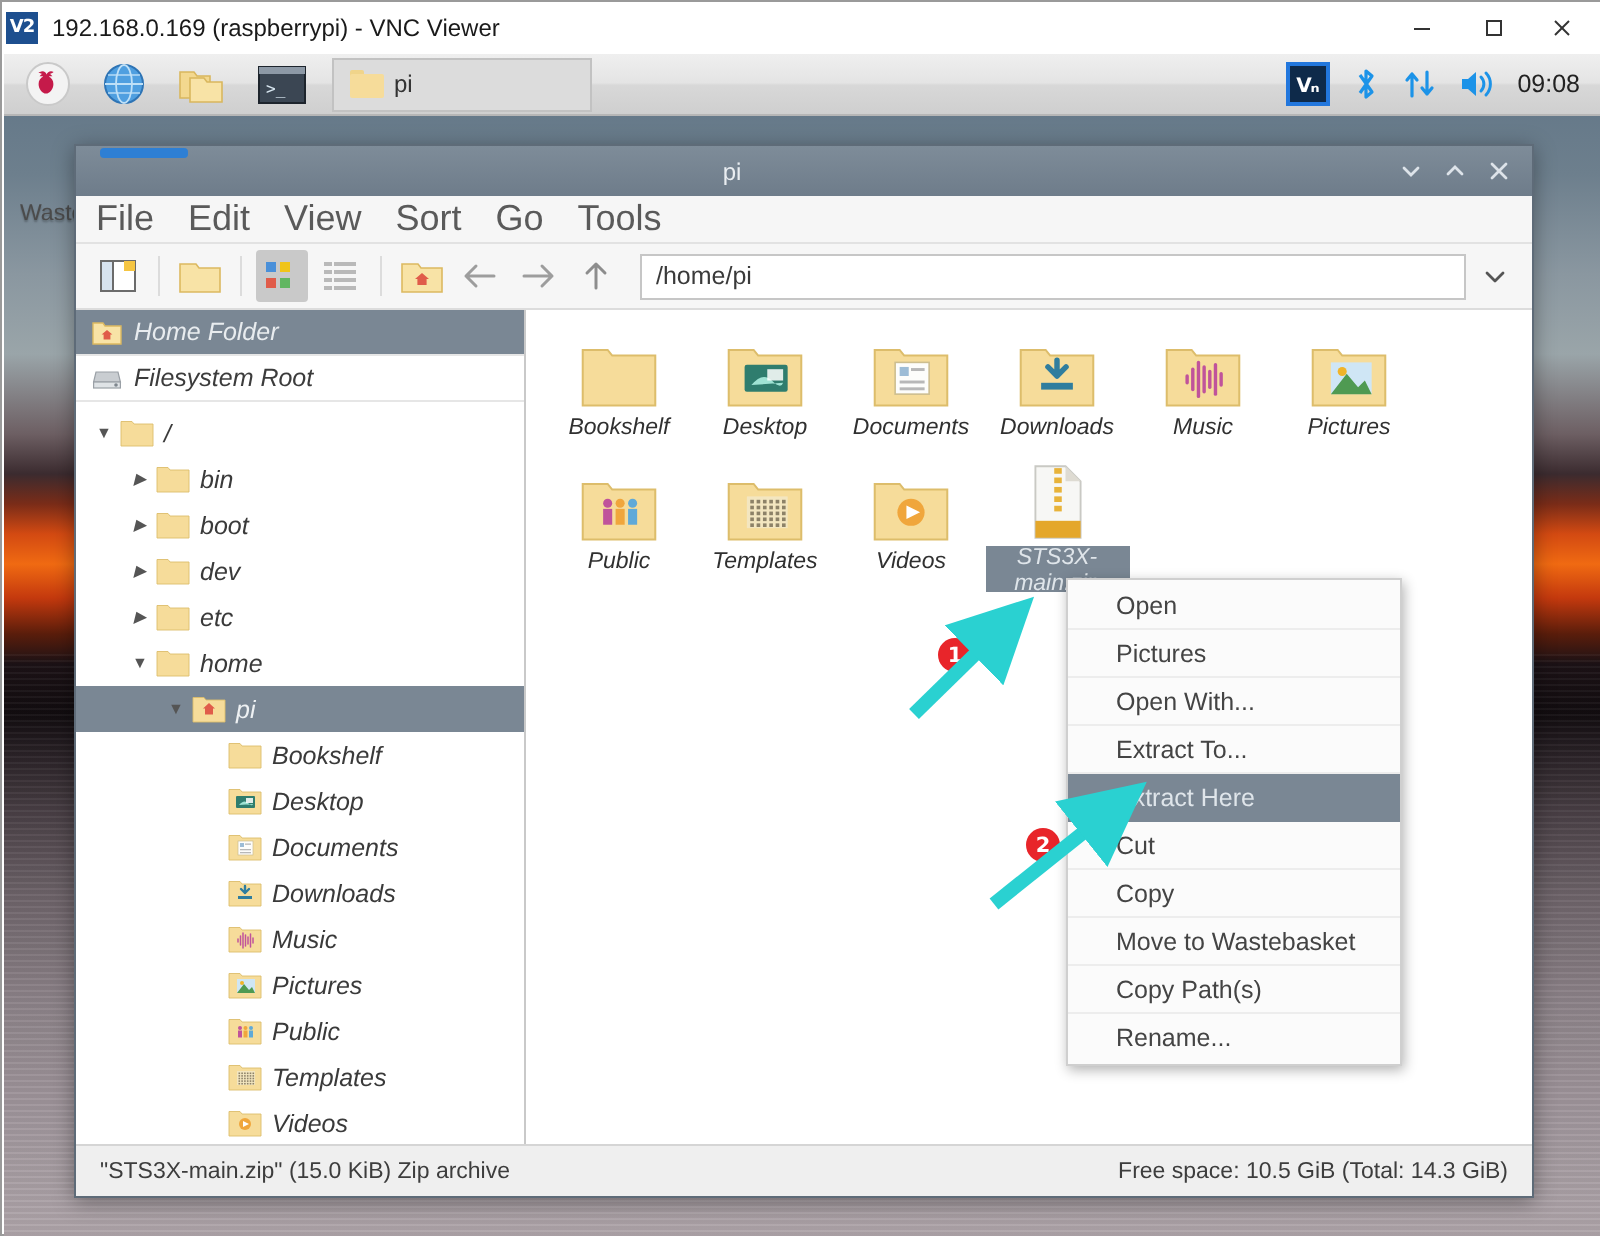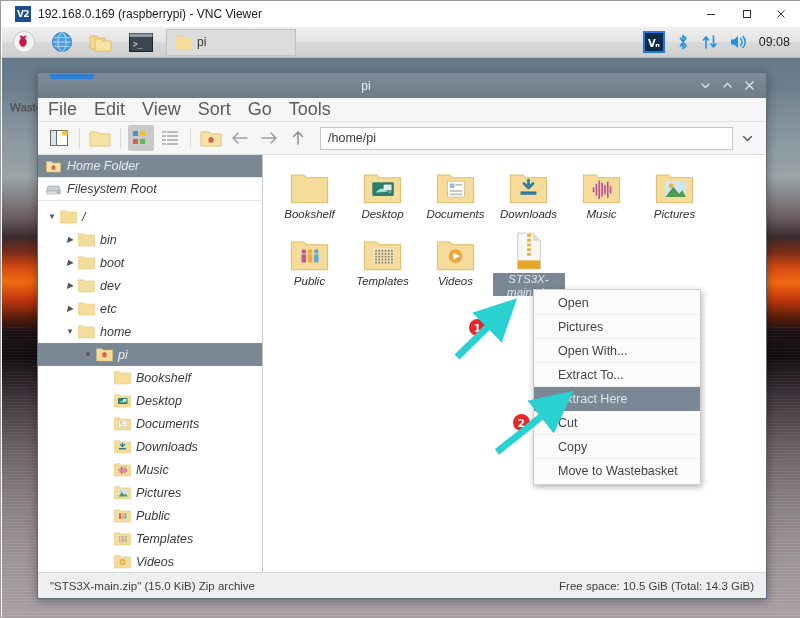--- a/index.html
+++ b/index.html
@@ -17,21 +17,21 @@
     background: #ffffff;
     border: 1px solid #9a9a9a;
   }
   #vnc-titlebar {
     position: absolute; left: 0; top: 0;
     width: 800px; height: 26px;
     background: #ffffff;
     display: flex; align-items: center;
   }
   #vnc-logo {
-    width: 16px; height: 16px; margin-left: 14px; margin-right: 7px;
+    width: 16px; height: 16px; margin-left: 2px; margin-right: 7px;
     background: #1d4f8f; color: #fff;
     font-size: 9px; font-weight: bold; line-height: 16px;
     text-align: center; letter-spacing: -0.5px;
     font-family: "DejaVu Sans", sans-serif;
   }
   #vnc-title-text {
     font-size: 12px; color: #1a1a1a; white-space: nowrap;
   }
   .vnc-ctrl {
     position: absolute; top: 0; width: 36px; height: 26px;
@@ -854,20 +854,26 @@
         </div>
         <div class="ctx-item">
           <span>Cut</span>
         </div>
         <div class="ctx-item">
           <span>Copy</span>
         </div>
         <div class="ctx-item">
           <span>Move to Wastebasket</span>
         </div>
+        <div class="ctx-item">
+          <span>Copy Path(s)</span>
+        </div>
+        <div class="ctx-item">
+          <span>Rename...</span>
+        </div>
       </div>
 
     <svg id="annotations">
       <defs>
         <marker id="ah" markerWidth="6" markerHeight="6" refX="3" refY="3" orient="auto">
           <path d="M0 0 L6 3 L0 6 z" fill="#2ad1d1"></path>
         </marker>
       </defs>
       <path d="M455 330 L500 286" stroke="#2ad1d1" stroke-width="7" fill="none" marker-end="url(#ah)"></path>
       <path d="M495 425 L555 377" stroke="#2ad1d1" stroke-width="7" fill="none" marker-end="url(#ah)"></path>

